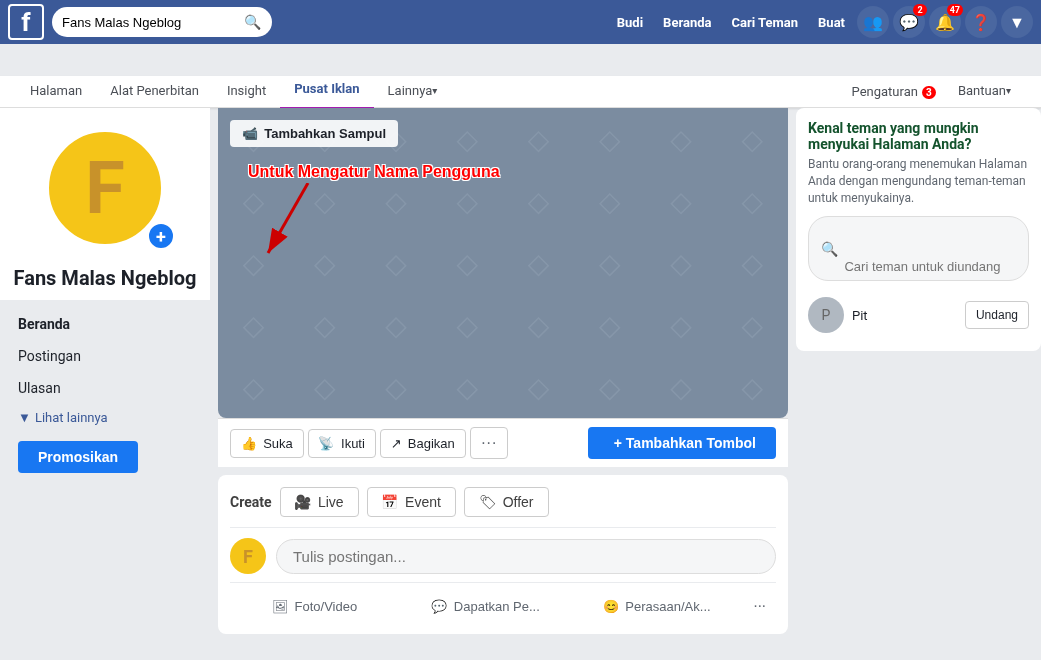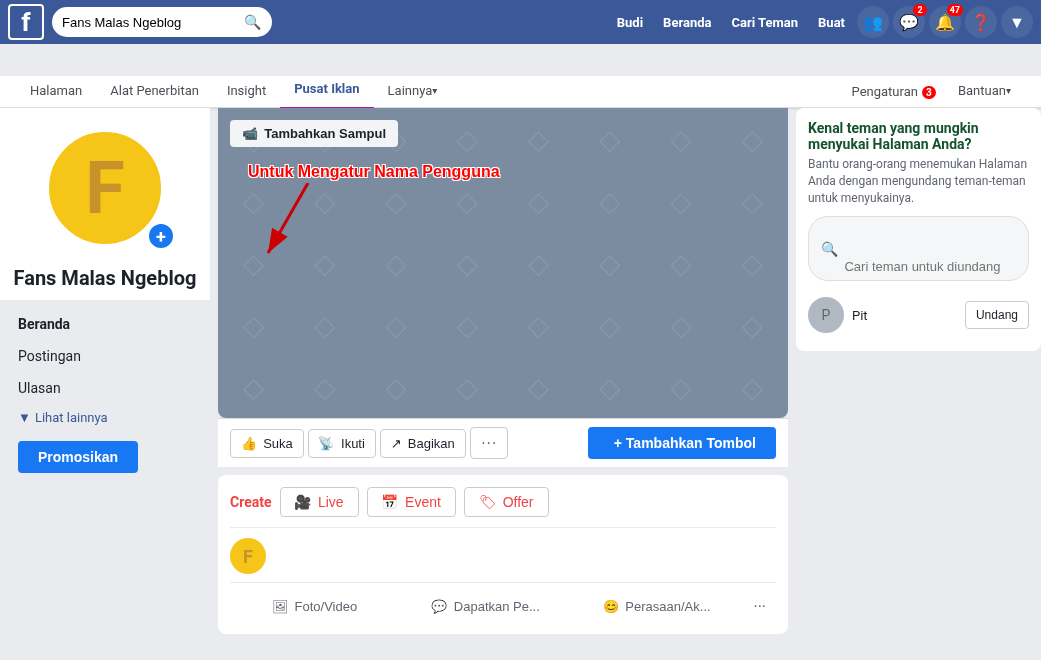--- a/index.html
+++ b/index.html
@@ -381,21 +381,21 @@
     }
     .create-tab {
       display: flex;
       align-items: center;
       gap: 6px;
       padding: 6px 14px;
       border: 1px solid #ccc;
       border-radius: 4px;
       cursor: pointer;
       font-size: 14px;
-      color: #ef4444;
+      color: #404040;
       background: white;
     }
     .create-tab.create-label {
       border: none;
       font-weight: bold;
       font-size: 14px;
       padding: 0;
     }
     .post-input-row {
       display: flex;
@@ -703,20 +703,21 @@
           <span>📅</span>
           <span>Event</span>
         </button>
         <button class="create-tab">
           <span>🏷</span>
           <span>Offer</span>
         </button>
       </div>
       <div class="post-input-row">
         <div class="post-avatar">F</div>
+        <input class="post-input" type="text" placeholder="Tulis postingan..." style="">
       </div>
       <div class="post-actions">
         <button class="post-action-btn">
           <span>🖼</span>
           <span>Foto/Video</span>
         </button>
         <button class="post-action-btn">
           <span>💬</span>
           <span>Dapatkan Pe...</span>
         </button>

